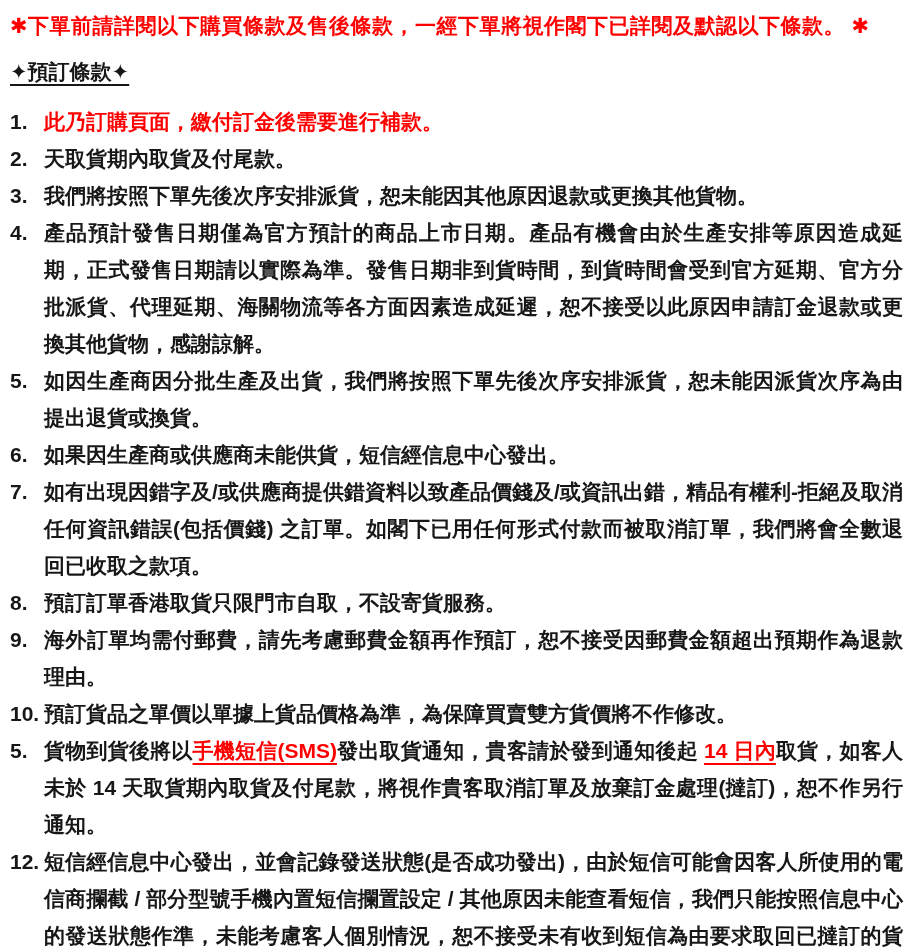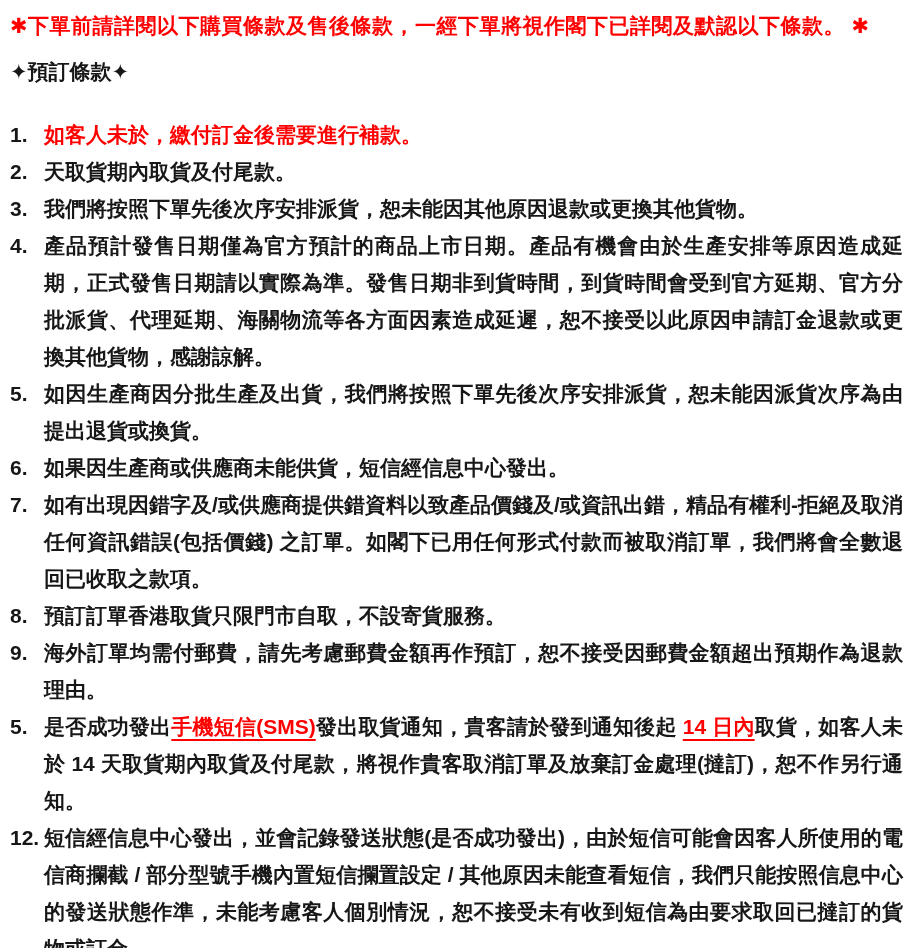--- a/index.html
+++ b/index.html
@@ -23,22 +23,23 @@
   .notice{
     color:var(--red);
     text-underline-offset:5px;
     margin-bottom:9px;
     letter-spacing:.5px;
   }
   .section-title{
     display:inline-block;
     font-size:21px;
     color:var(--ink);
+    text-decoration:underline;
     text-underline-offset:5px;
-    margin-bottom:24px;
+    margin-bottom:11px;
   }
   .terms{margin-top:2px;}
   .term{display:flex;align-items:flex-start;}
   .term .num{
     flex:0 0 34px;
     width:34px;
   }
   .term .txt{
     flex:1;
     text-align:justify;
@@ -59,21 +60,21 @@
 <div class="page">
   <div class="notice">✱下單前請詳閱以下購買條款及售後條款，一經下單將視作閣下已詳閱及默認以下條款。 ✱</div>
 
   <div>
     <span class="section-title">✦預訂條款✦</span>
   </div>
 
   <div class="terms" id="terms-list">
       <div class="term">
         <span class="num">1.</span>
-        <span class="txt"><span class="seg red">如客人未於，繳付訂金後需要進行補款。</span></span>
+        <span class="txt"><span class="seg red">此乃訂購頁面，繳付訂金後需要進行補款。</span></span>
       </div>
       <div class="term">
         <span class="num">2.</span>
         <span class="txt"><span class="seg normal">天取貨期內取貨及付尾款。</span></span>
       </div>
       <div class="term">
         <span class="num">3.</span>
         <span class="txt"><span class="seg normal">我們將按照下單先後次序安排派貨，恕未能因其他原因退款或更換其他貨物。</span></span>
       </div>
       <div class="term">
@@ -94,21 +95,25 @@
       </div>
       <div class="term">
         <span class="num">8.</span>
         <span class="txt"><span class="seg normal">預訂訂單香港取貨只限門市自取，不設寄貨服務。</span></span>
       </div>
       <div class="term">
         <span class="num">9.</span>
         <span class="txt"><span class="seg normal">海外訂單均需付郵費，請先考慮郵費金額再作預訂，恕不接受因郵費金額超出預期作為退款理由。</span></span>
       </div>
       <div class="term">
+        <span class="num">10.</span>
+        <span class="txt"><span class="seg normal">預訂貨品之單價以單據上貨品價格為準，為保障買賣雙方貨價將不作修改。</span></span>
+      </div>
+      <div class="term">
         <span class="num">5.</span>
-        <span class="txt"><span class="seg normal">是否成功發出</span><span class="seg red-underline">手機短信(SMS)</span><span class="seg normal">發出取貨通知，貴客請於發到通知後起 </span><span class="seg red-underline">14 日內</span><span class="seg normal">取貨，如客人未於 14 天取貨期內取貨及付尾款，將視作貴客取消訂單及放棄訂金處理(撻訂)，恕不作另行通知。</span></span>
+        <span class="txt"><span class="seg normal">貨物到貨後將以</span><span class="seg red-underline">手機短信(SMS)</span><span class="seg normal">發出取貨通知，貴客請於發到通知後起 </span><span class="seg red-underline">14 日內</span><span class="seg normal">取貨，如客人未於 14 天取貨期內取貨及付尾款，將視作貴客取消訂單及放棄訂金處理(撻訂)，恕不作另行通知。</span></span>
       </div>
       <div class="term">
         <span class="num">12.</span>
         <span class="txt"><span class="seg normal">短信經信息中心發出，並會記錄發送狀態(是否成功發出)，由於短信可能會因客人所使用的電信商攔截 / 部分型號手機內置短信攔置設定 / 其他原因未能查看短信，我們只能按照信息中心的發送狀態作準，未能考慮客人個別情況，恕不接受未有收到短信為由要求取回已撻訂的貨物或訂金。</span></span>
       </div>
     </div>
 </div>
 
 </body></html>

